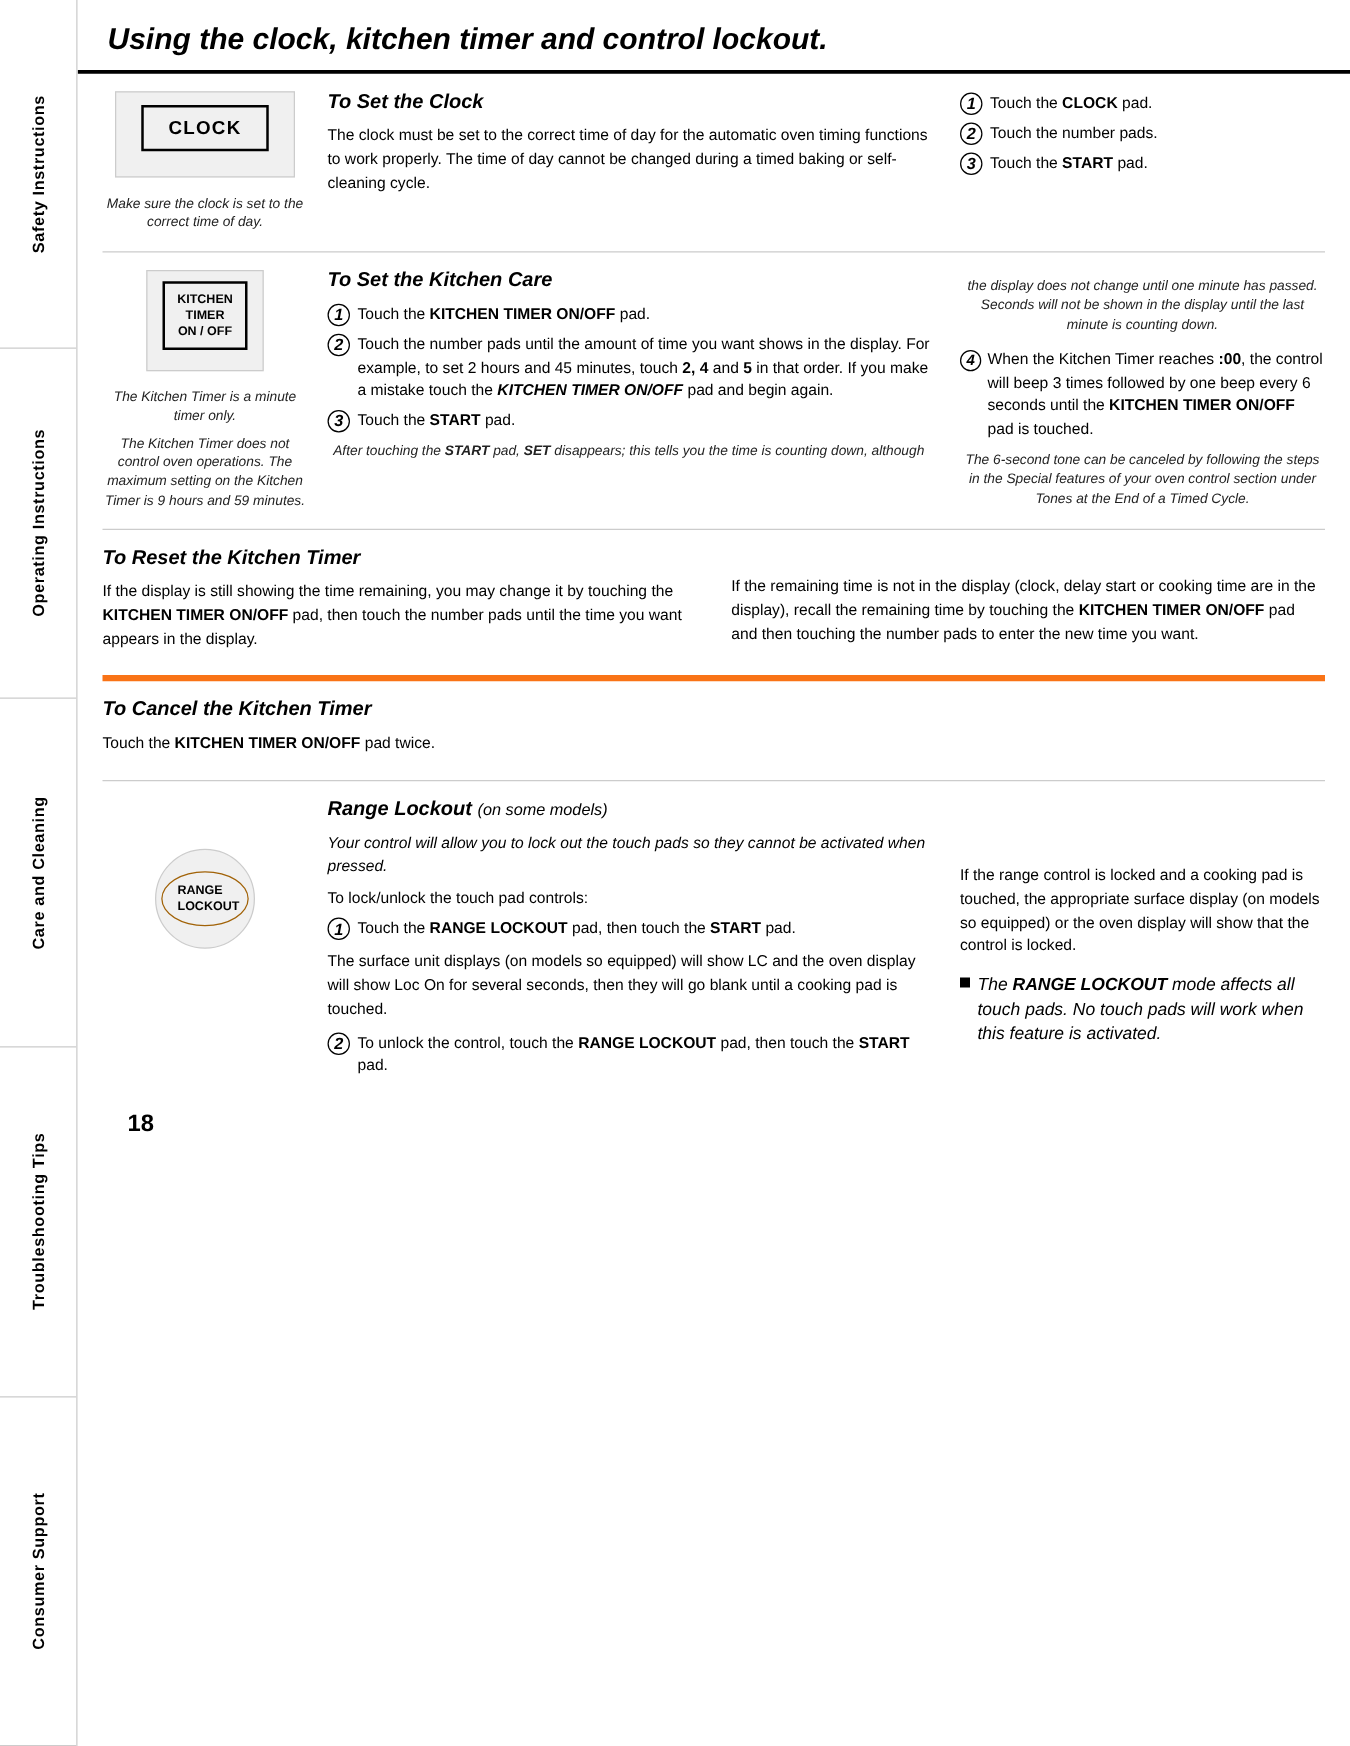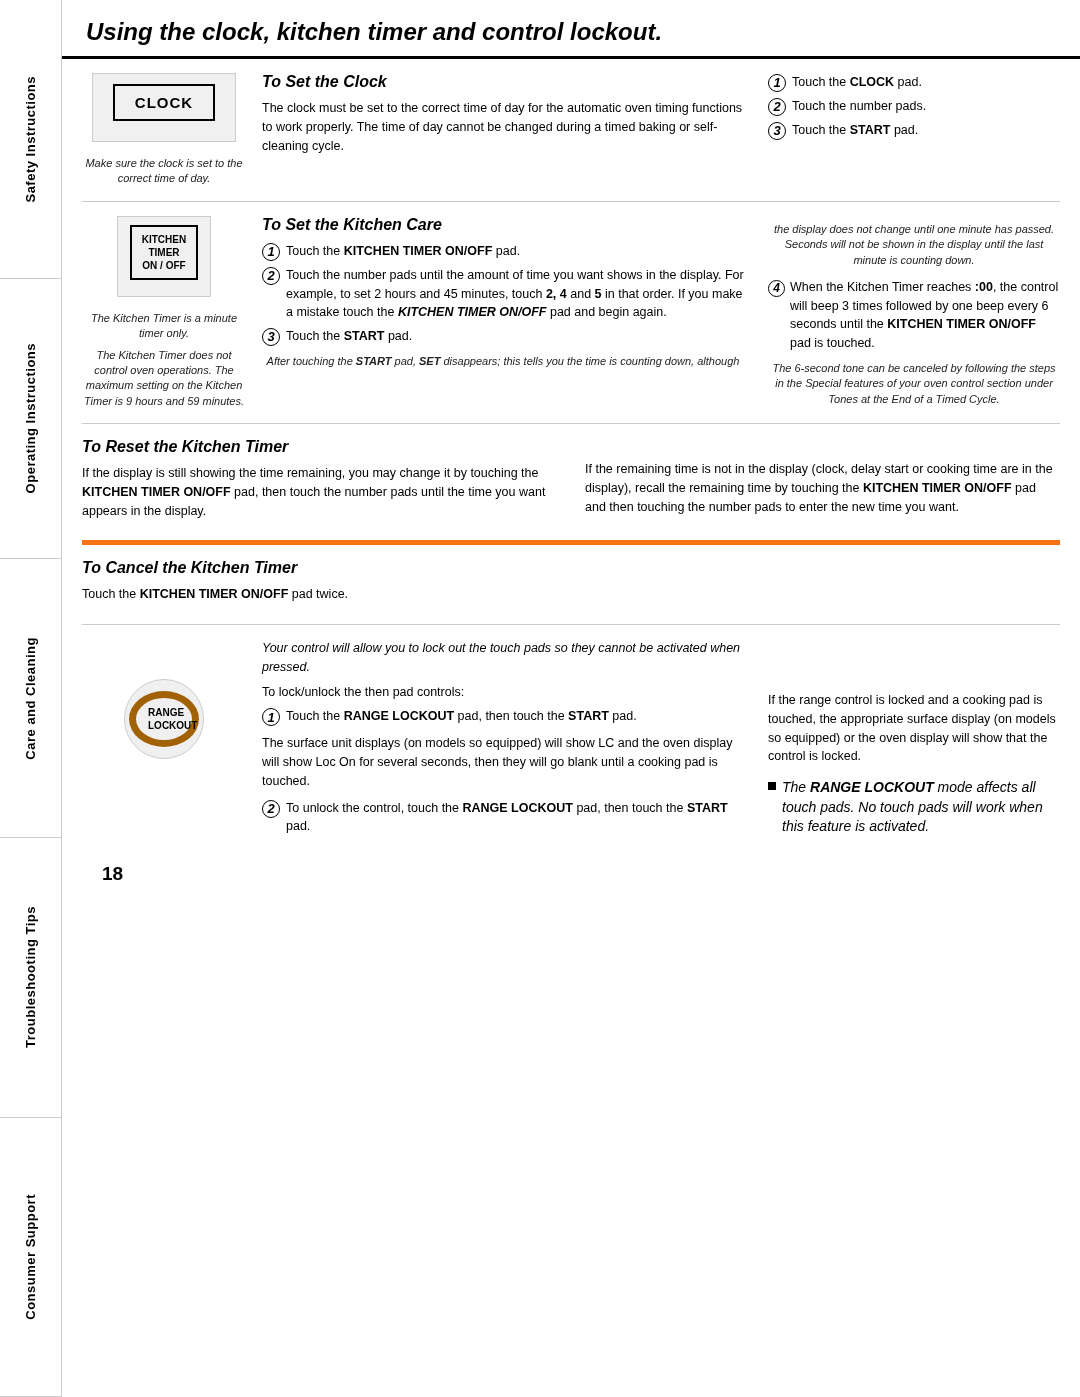--- a/index.html
+++ b/index.html
@@ -116,26 +116,26 @@
       font-size: 10px;
       font-weight: bold;
       text-align: center;
       margin-bottom: 8px;
       display: inline-block;
       line-height: 1.3;
     }
 
     
     .range-lockout-button {
-      border: 7px solid #a16207;
+      border: 1px solid #a16207;
       border-radius: 50%;
       padding: 8px 12px;
       font-size: 10px;
       font-weight: bold;
-      text-align: right;
+      text-align: left;
       display: inline-block;
       line-height: 1.3;
       min-width: 70px;
     }
 
     .section-title {
       font-size: 16px;
       font-weight: bold;
       font-style: italic;
       margin-bottom: 8px;
@@ -389,22 +389,26 @@
       <div class="left-col">
         <div style="height:40px;"></div>
         <div class="img-area" style="padding:12px 18px; margin-bottom:8px; border-radius:50%; width:80px; height:80px; align-self:center;">
           <div class="range-lockout-button">
             <span>RANGE</span><br>
             <span>LOCKOUT</span>
           </div>
         </div>
       </div>
       <div class="middle-col">
+        <div class="section-title">
+          <span>Range Lockout</span>
+          <em style="font-size:13px; font-weight:normal;"> (on some models)</em>
+        </div>
         <p class="body-text" style="font-style:italic;">Your control will allow you to lock out the touch pads so they cannot be activated when pressed.</p>
-        <p class="body-text">To lock/unlock the then pad controls:</p>
+        <p class="body-text">To lock/unlock the touch pad controls:</p>
         <ul class="step-list">
           <li class="step-item">
             <span class="step-num">1</span>
             <span class="step-text">Touch the <strong>RANGE LOCKOUT</strong> pad, then touch the <strong>START</strong> pad.</span>
           </li>
         </ul>
         <p class="body-text" style="margin-top:8px;">The surface unit displays (on models so equipped) will show LC and the oven display will show Loc On for several seconds, then they will go blank until a cooking pad is touched.</p>
         <div class="step-item" style="margin-top:8px;">
           <span class="step-num">2</span>
           <span class="step-text">To unlock the control, touch the <strong>RANGE LOCKOUT</strong> pad, then touch the <strong>START</strong> pad.</span>

